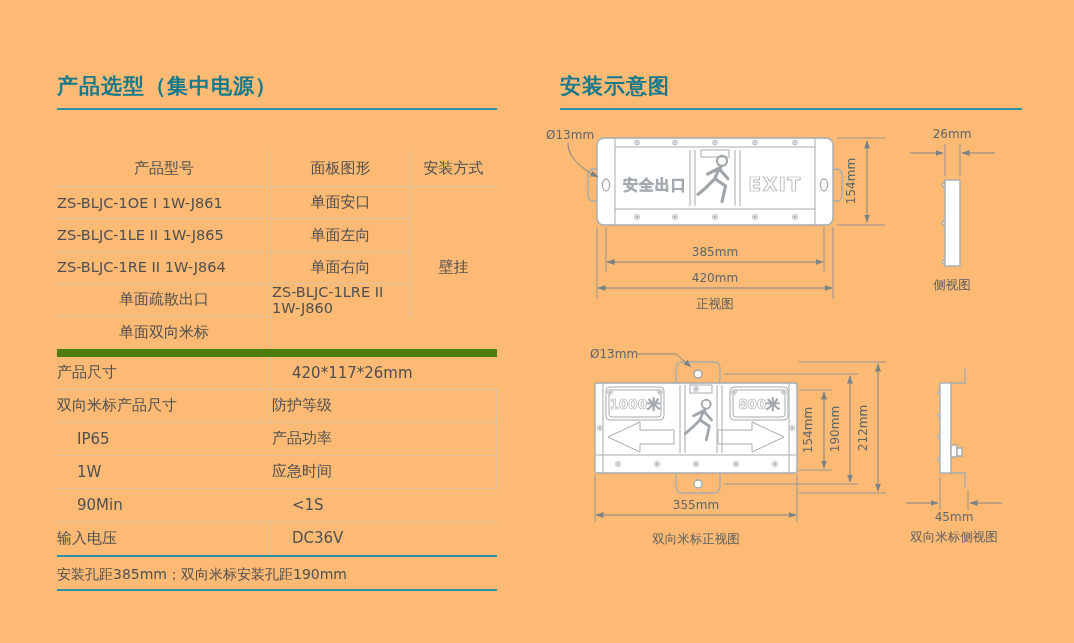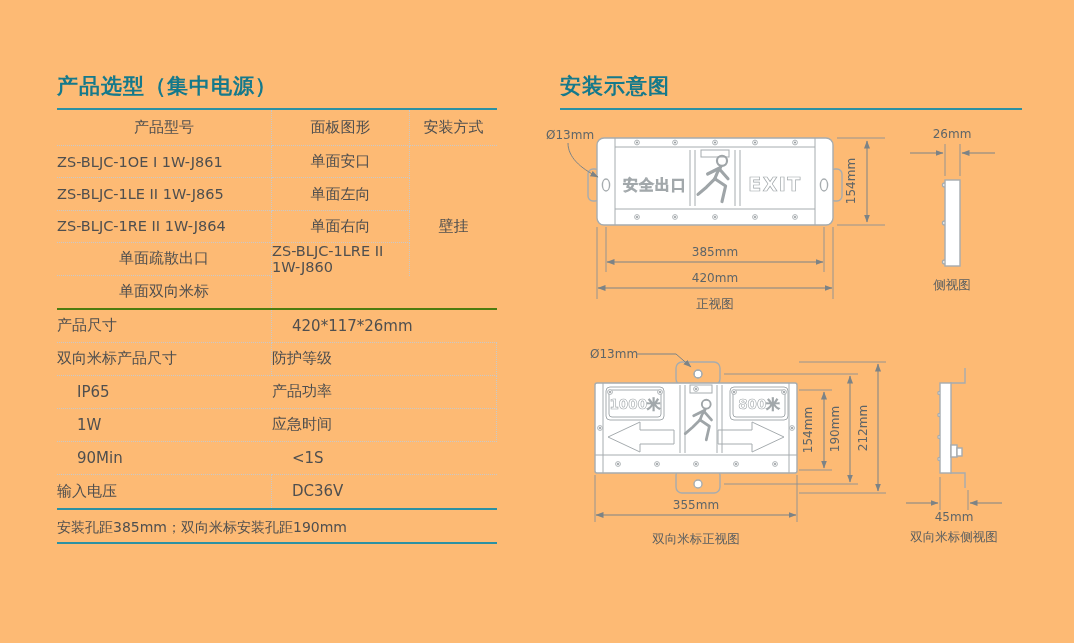--- a/index.html
+++ b/index.html
@@ -12,21 +12,22 @@
     font-size:21px; font-weight:700; color:#15798B; letter-spacing:1px;
     line-height:28px; padding:2px 0 8px 0; border-bottom:2px solid #2C91A3;
   }
   .left-section  { position:absolute; left:57px;  top:70px; width:440px; }
   .right-section { position:absolute; left:540px; top:70px; width:462px;margin-left:20px; }
 
   
   .grid-models {
     display:grid; grid-template-columns:215px 138px 87px;
     grid-template-rows:36px repeat(5,32.4px);
-    border-bottom:2px solid #4d7c0f;
+    border-bottom:8px solid #4d7c0f;
+    margin-top:41px;
   }
   .grid-specs {
     display:grid; grid-template-columns:215px 225px; grid-auto-rows:33px;
     border-bottom:2px solid #2C91A3;
   }
   .cell { display:flex; align-items:center; font-size:15px; color:#4F4F4F; }
   .cell.center { justify-content:center; }
   .vline { border-right:1px dotted #C8C8C8; }
   .hline { border-bottom:1px dotted #C8C8C8; }
   .model-text { font-size:14.5px; letter-spacing:0; }

